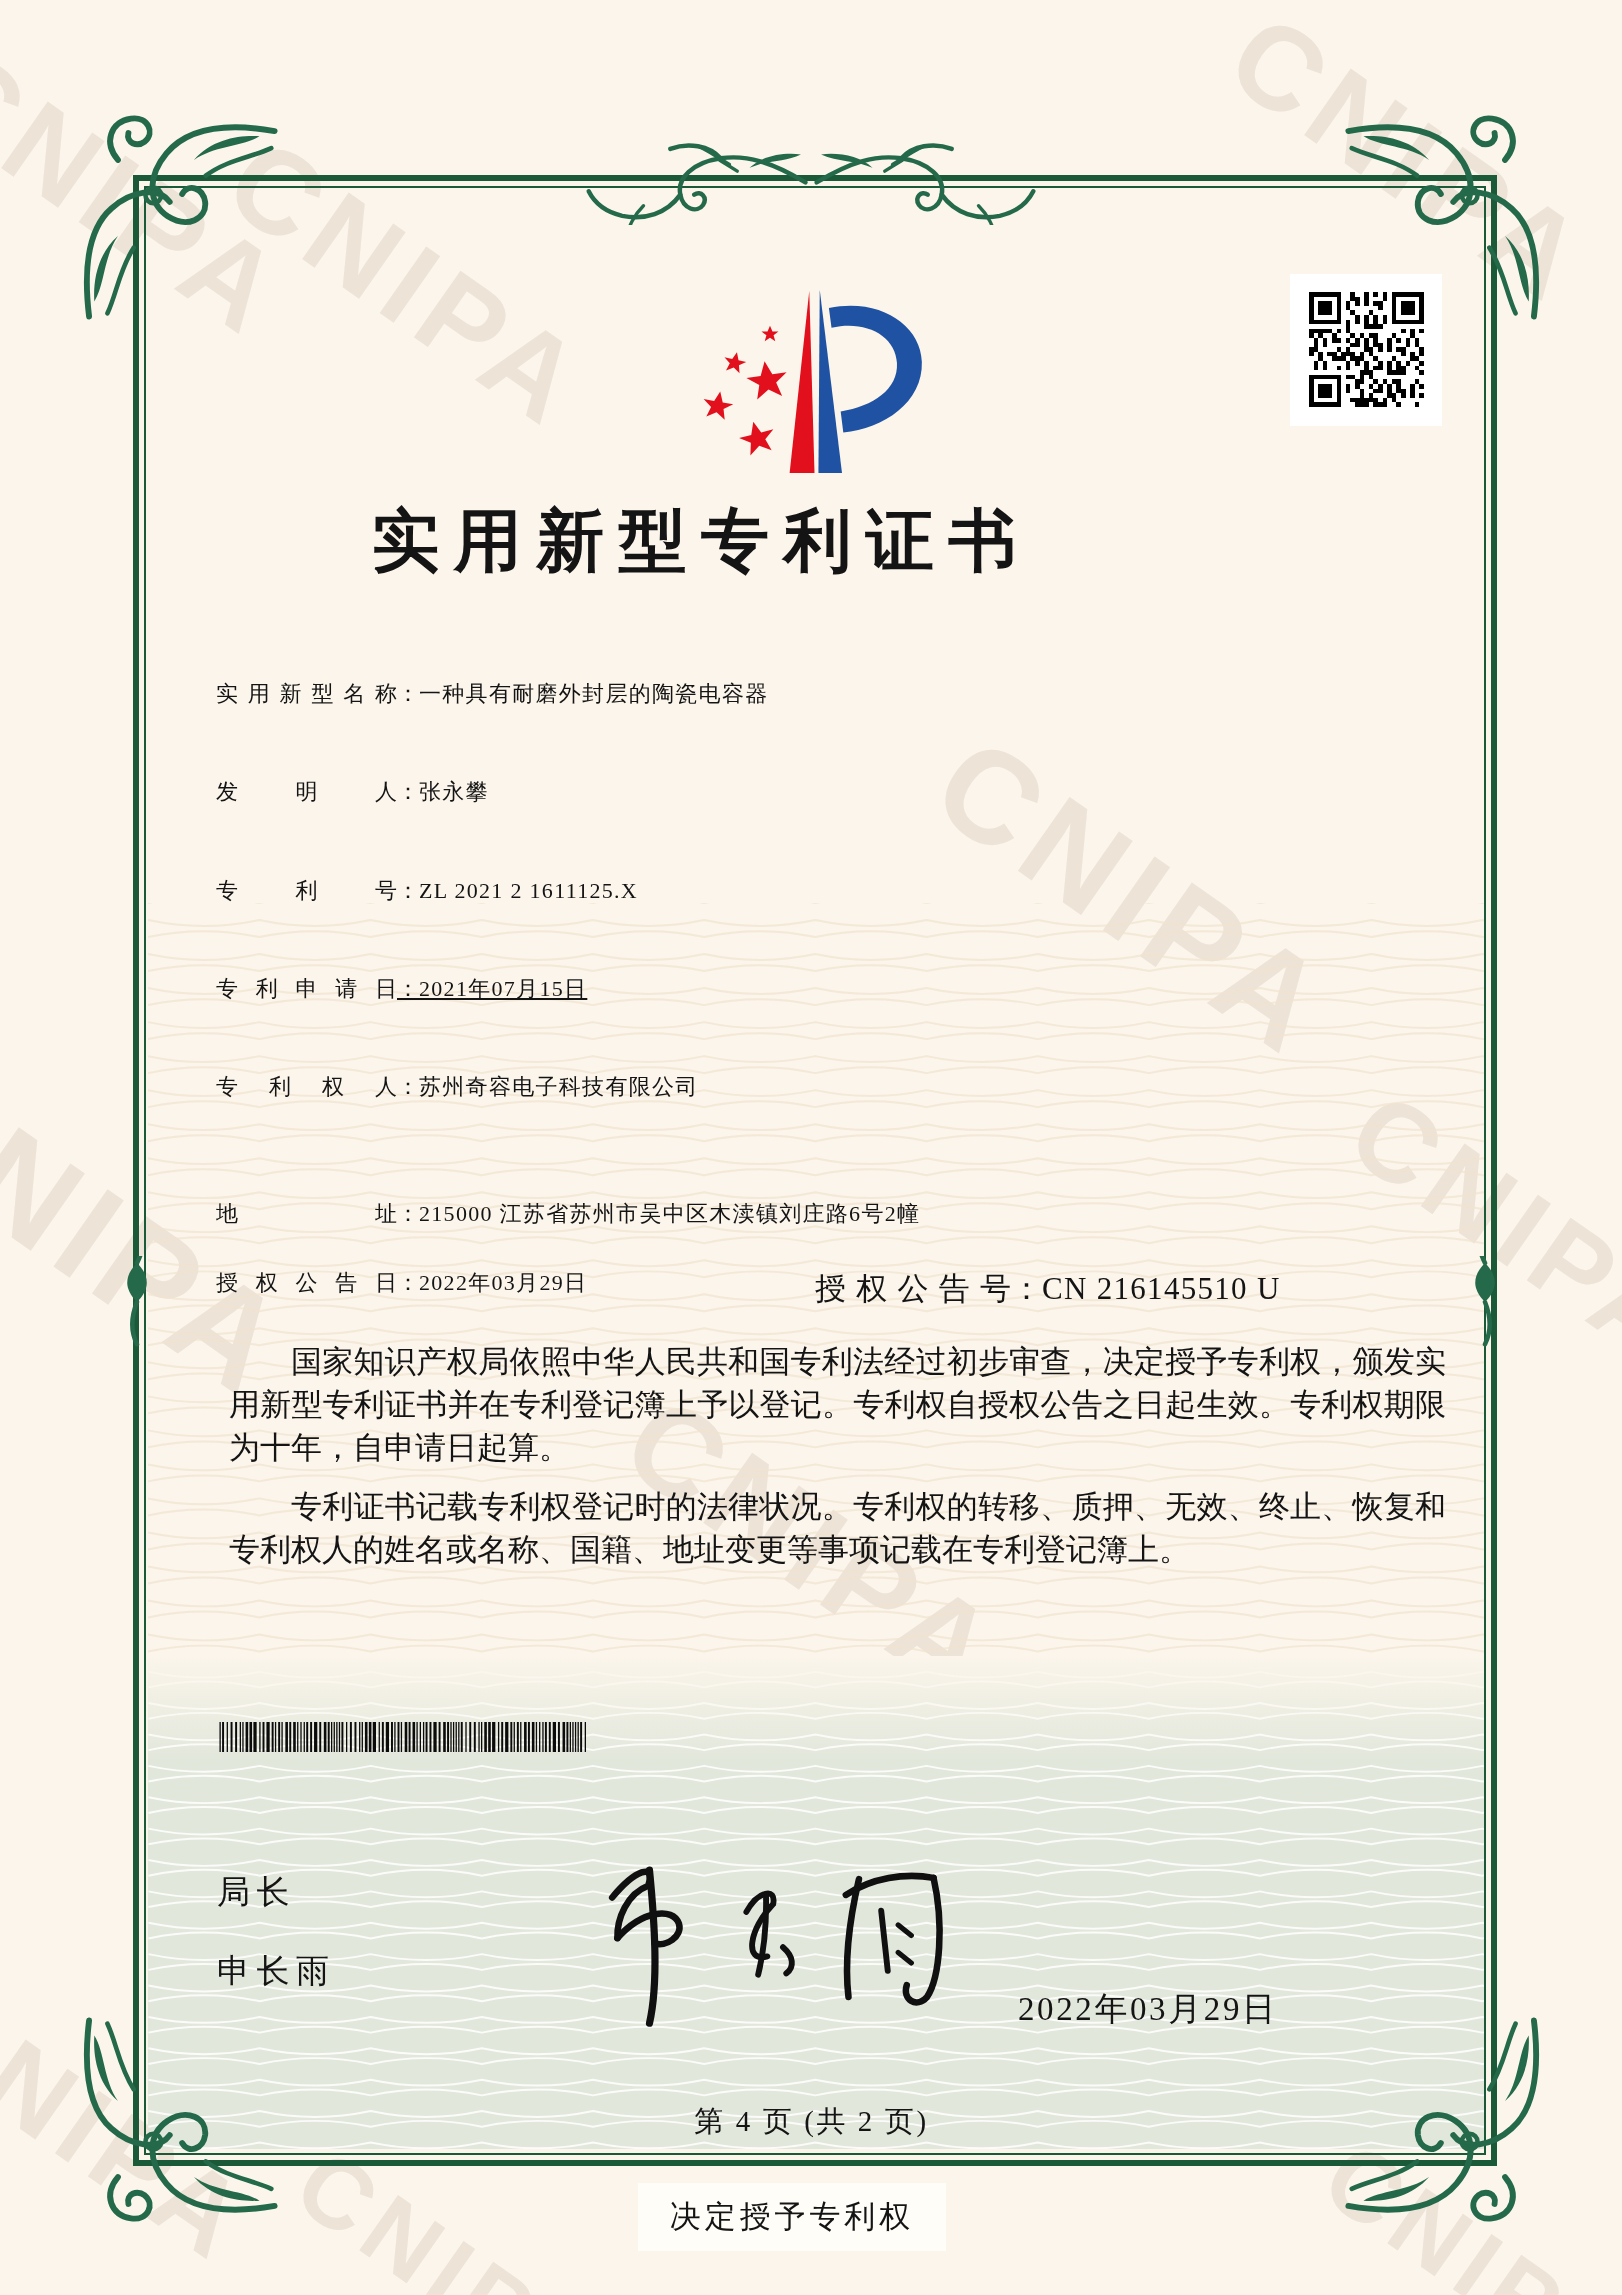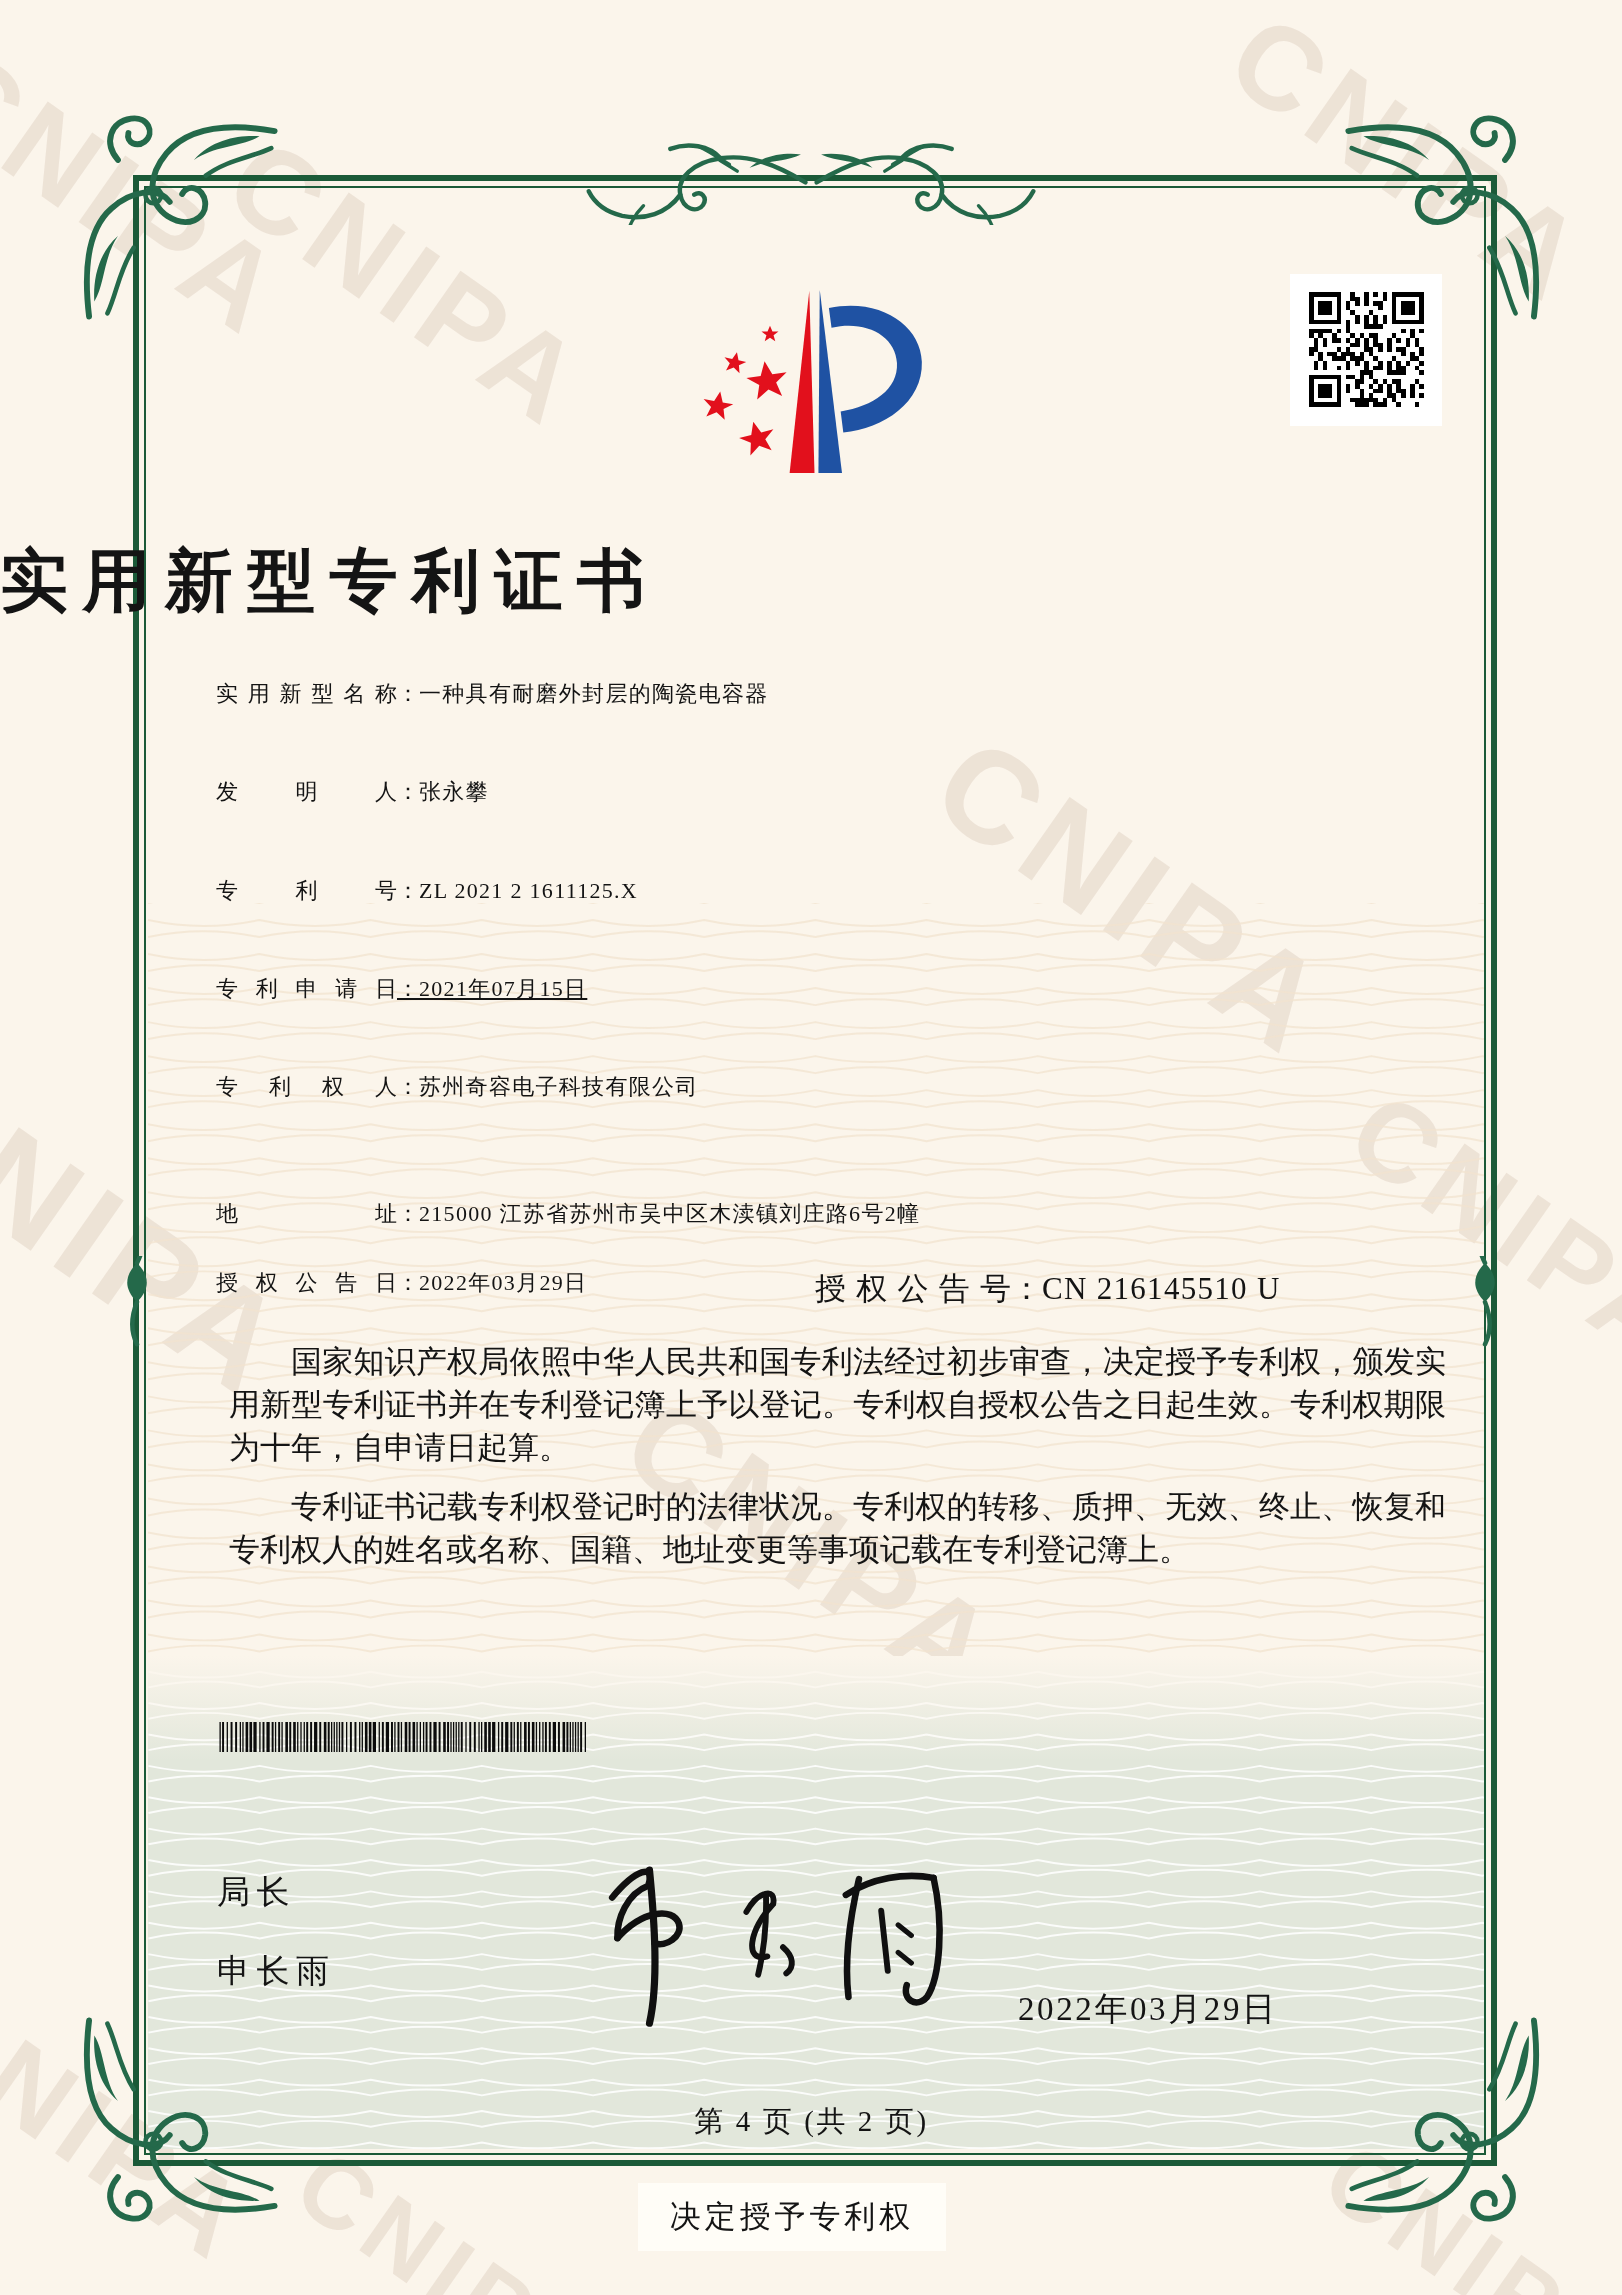--- a/index.html
+++ b/index.html
@@ -11,22 +11,22 @@
       color:rgba(216,198,181,0.38);letter-spacing:9.2px;transform:rotate(35deg);
       transform-origin:left top;white-space:nowrap;user-select:none;}
   
   .frame-outer{position:absolute;left:133px;top:175px;width:1364px;height:1991px;
       border:6.5px solid #1b5a38;box-sizing:border-box;}
   .frame-inner{position:absolute;left:5.2px;top:5.2px;right:5.2px;bottom:5.2px;
       border:2.6px solid #1b5a38;}
   
   .cert-no{position:absolute;left:216px;top:293px;font-size:34px;letter-spacing:3.9px;}
   .cert-no .num{letter-spacing:1.3px;padding:0 5.2px;}
-  .title{position:absolute;left:0;top:496px;width:1402px;
-      font-size:68px;font-weight:bold;letter-spacing:14.4px;margin-top:40px;}
+  .title{position:absolute;left:0;top:496px;width:1402px;text-align:center;
+      font-size:68px;font-weight:bold;letter-spacing:14.4px;}
   
   .frow{position:absolute;left:216px;width:1204px;font-size:22px;white-space:nowrap;}
   .flabel{display:inline-block;width:181px;text-align:justify;text-align-last:justify;
       vertical-align:bottom;}
   .fvalue{letter-spacing:1.3px;}
   .grant{position:absolute;left:815px;top:1268px;font-size:31px;white-space:nowrap;}
   .grant .flabel{width:196px;}
   
   .paras{position:absolute;left:229px;top:1340px;width:1217px;font-size:31px;
       line-height:43px;text-align:justify;}

